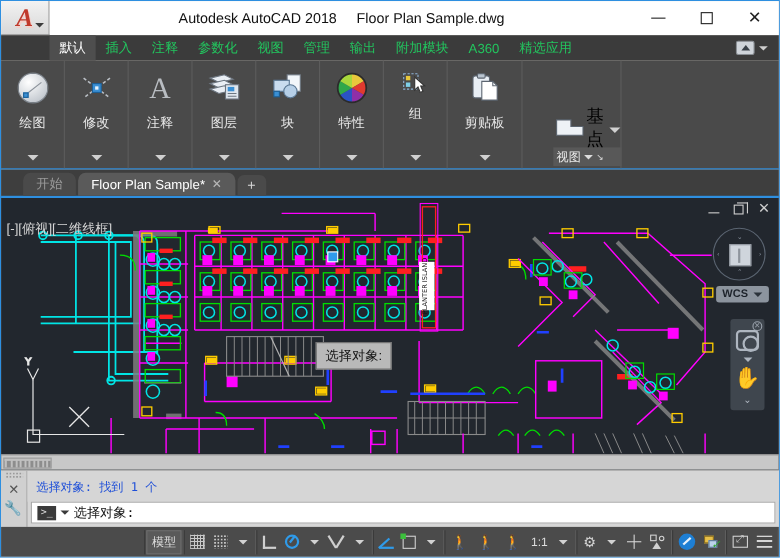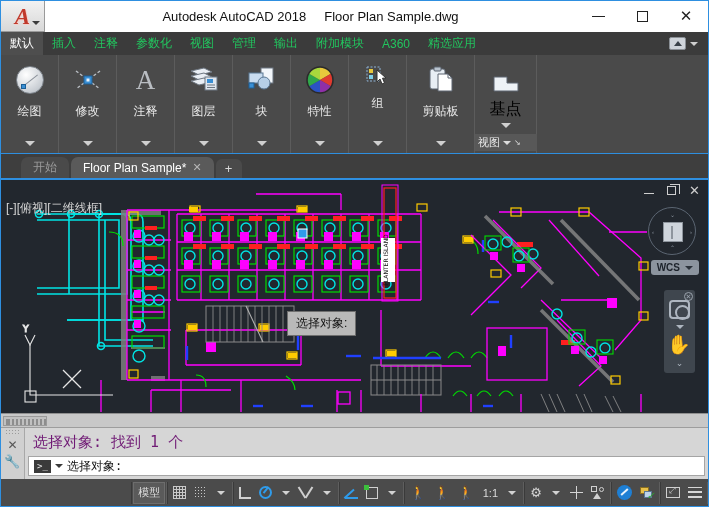--- a/index.html
+++ b/index.html
@@ -53,21 +53,21 @@
     color: #222; font-size: 14px;
   }
   .wb-min { width: 13px; height: 1px; background: #222; }
   .wb-max { width: 11px; height: 11px; border: 1px solid #222; }
   .wb-close { font-size: 15px; line-height: 1; font-family: "DejaVu Sans", sans-serif; }
 
   
   .ribbon-tabs {
     height: 23px; background: #3b3b3b;
     display: flex; align-items: stretch;
-    flex: 0 0 auto;
+    padding-left: 44px; flex: 0 0 auto;
     position: relative;
   }
   .rtab {
     padding: 0 9px; display: flex; align-items: center;
     font-size: 12px; color: #22c55e; white-space: nowrap;
   }
   .rtab.active { background: #4e4e4e; color: #ffffff; }
   .ribbon-tabs .spacer { flex: 1; }
   .rt-right {
     display: flex; align-items: center; gap: 4px; padding-right: 10px;
@@ -109,21 +109,21 @@
     position: absolute; bottom: 7px; left: 50%; transform: translateX(-50%);
     width: 0; height: 0;
     border-left: 5px solid transparent; border-right: 5px solid transparent;
     border-top: 5px solid #d0d0d0;
   }
   .panel.small-icon .picon { height: 26px; }
   .ribbon .rib-fill { flex: 1; }
 
   .basept-wrap {
     position: relative; width: 62px; border-right: 1px solid #5c5c5c;
-    display: flex; flex-direction: column; align-items: center; padding-top: 16px;
+    display: flex; flex-direction: row; align-items: center; padding-top: 26px; margin-left: 28px;
   }
   .basept-wrap .pcaret2 {
     width: 0; height: 0; margin-top: 3px;
     border-left: 5px solid transparent; border-right: 5px solid transparent;
     border-top: 5px solid #d0d0d0;
   }
   .viewchip {
     position: absolute; bottom: 2px; left: 0; width: 62px;
     display: flex; align-items: center; gap: 3px;
     background: #585858; padding: 1px 3px;
@@ -278,21 +278,21 @@
   .cmd-grip {
     width: 16px; height: 6px;
     background-image: radial-gradient(#9a9a9a 40%, transparent 41%);
     background-size: 3px 3px;
   }
   .cmd-x { color: #555; font-size: 12px; line-height: 1; }
   .cmd-wrench { color: #4a4a4a; font-size: 13px; line-height: 1; }
   .cmd-right { flex: 1; display: flex; flex-direction: column; }
   .cmd-history {
     height: 28px; display: flex; align-items: center; padding-left: 8px;
-    font-size: 15px; color: #701a75; background: #d6d6d6;
+    font-size: 11px; color: #1d4ed8; background: #d6d6d6;
     font-family: "DejaVu Sans Mono", monospace;
   }
   .cmd-input-row {
     flex: 1; margin: 0 3px 3px 3px; background: #ffffff;
     border: 1px solid #a5a5a5; display: flex; align-items: center; gap: 4px;
     padding: 0 5px;
   }
   .cmd-prompticon {
     width: 17px; height: 13px; background: #3a3a3a; color: #e6e6e6;
     font-size: 9px; display: flex; align-items: center; justify-content: center;

